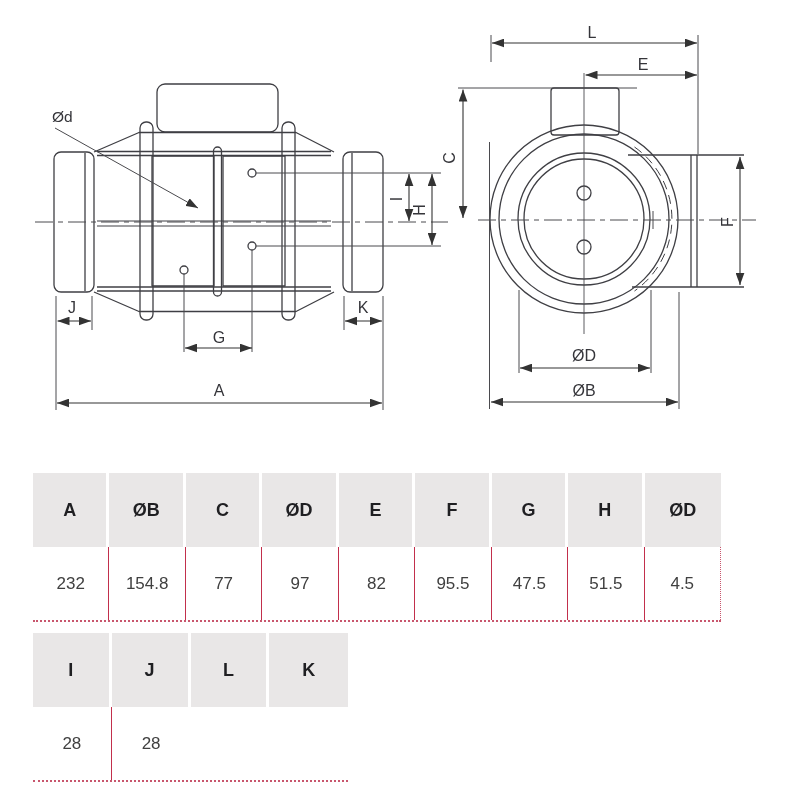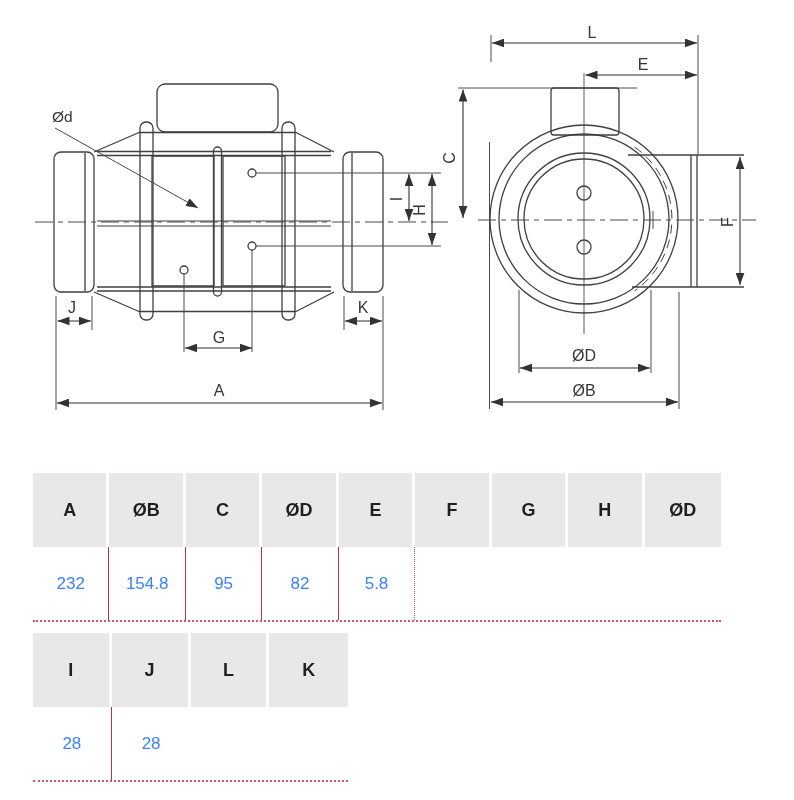--- a/index.html
+++ b/index.html
@@ -6,21 +6,21 @@
   #stage{position:relative;width:794px;height:800px;background:#ffffff;overflow:hidden;
          font-family:"Liberation Sans",sans-serif;}
   #drawing{position:absolute;left:0;top:0;}
   svg text{font-family:"Liberation Sans",sans-serif;fill:#35353a;}
   .dim-table{position:absolute;}
   .trow{display:grid;grid-template-columns:repeat(var(--cols),1fr);}
   .hcell{height:74px;background:#e9e7e7;display:flex;align-items:center;justify-content:center;
          font-size:18px;font-weight:bold;color:#1f1f22;border-right:3px solid #ffffff;}
   .hcell:last-child{border-right:none;}
   .vcell{height:73px;background:#ffffff;display:flex;align-items:center;justify-content:center;
-         font-size:17px;color:#3b82f6;border-right:1px solid #c22f4c;}
+         font-size:17px;color:#404040;border-right:1px solid #c22f4c;}
   .vcell:last-child{border-right:none;}
   .value-row{border-bottom:2px dotted #c8566d;}
   #table1 .vcell:last-child{border-right:1px dotted #c8566d;}
   #table1{left:33px;top:473px;width:688px;}
   #table2{left:33px;top:633px;width:315px;}
 </style>
 </head>
 <body>
 
 <div id="stage">
@@ -151,23 +151,27 @@
         <div class="hcell">ØD</div>
         <div class="hcell">E</div>
         <div class="hcell">F</div>
         <div class="hcell">G</div>
         <div class="hcell">H</div>
         <div class="hcell">ØD</div>
       </div>
       <div class="trow value-row">
         <div class="vcell">232</div>
         <div class="vcell">154.8</div>
-        <div class="vcell">95</div>
+        <div class="vcell">77</div>
+        <div class="vcell">97</div>
         <div class="vcell">82</div>
-        <div class="vcell">5.8</div>
+        <div class="vcell">95.5</div>
+        <div class="vcell">47.5</div>
+        <div class="vcell">51.5</div>
+        <div class="vcell">4.5</div>
       </div>
     </div>
 <div id="table2" class="dim-table" style="--cols: 4;">
       <div class="trow header-row">
         <div class="hcell">I</div>
         <div class="hcell">J</div>
         <div class="hcell">L</div>
         <div class="hcell">K</div>
       </div>
       <div class="trow value-row">

